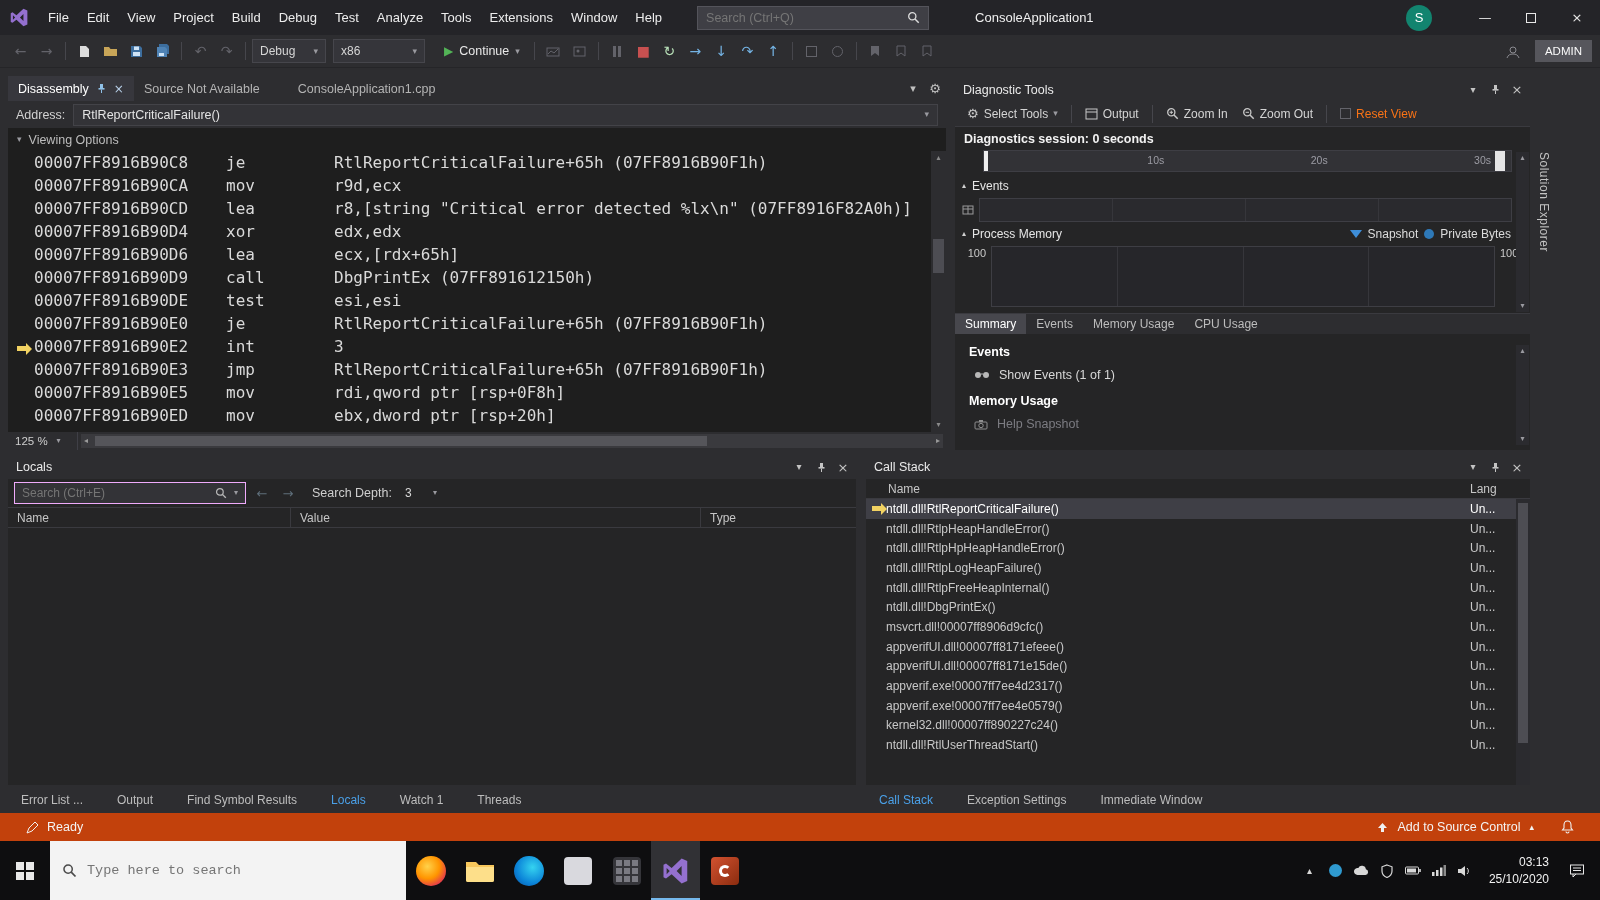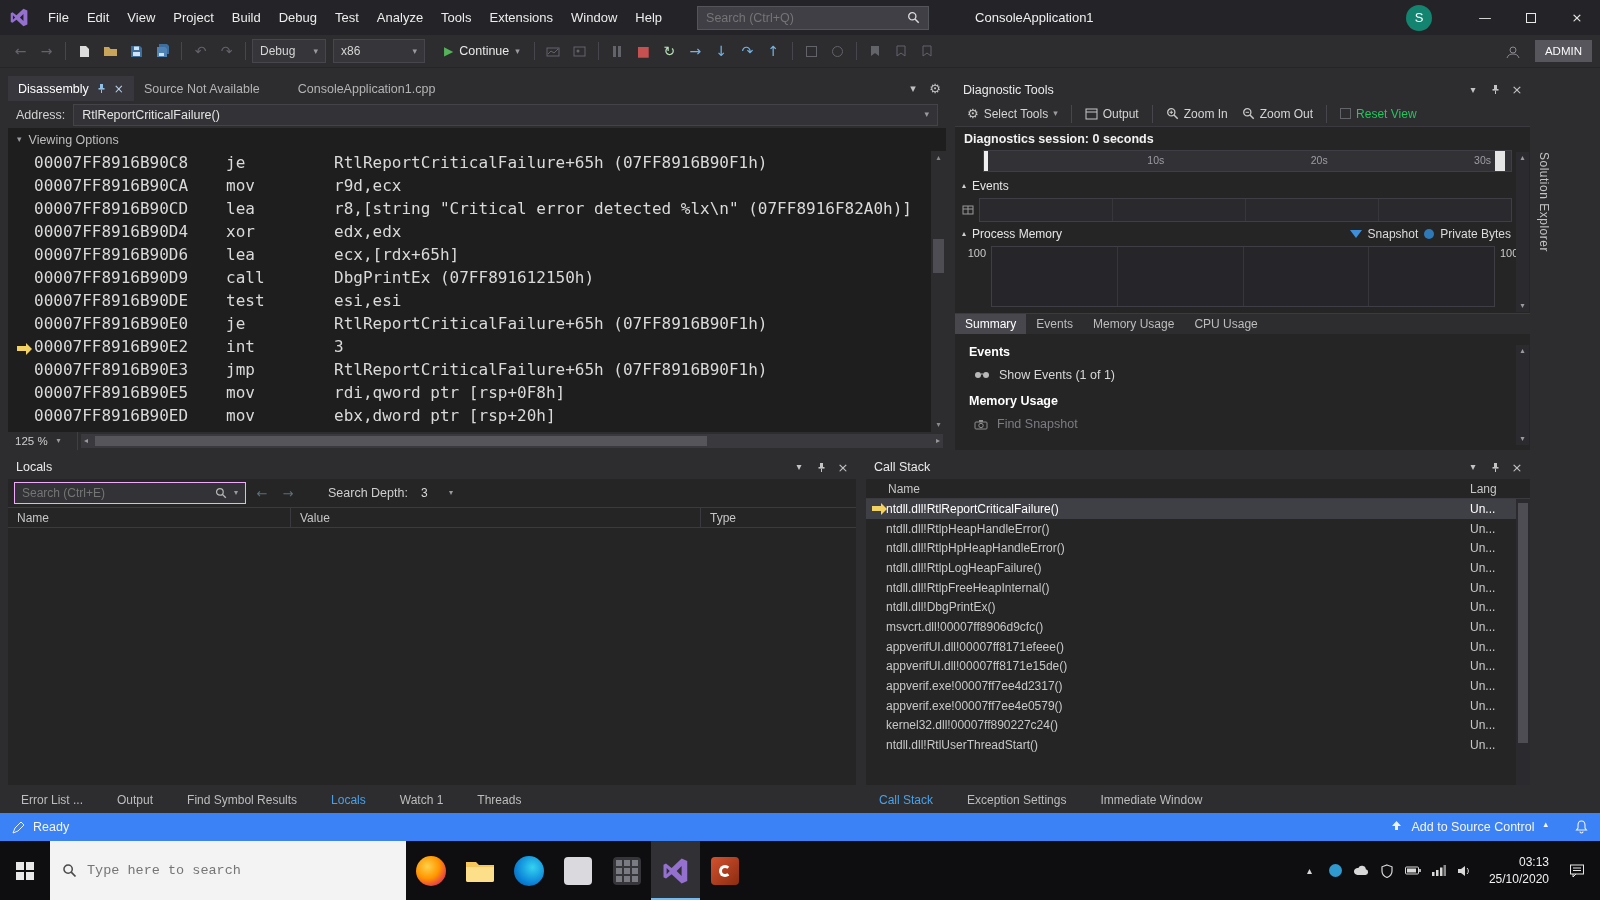--- a/index.html
+++ b/index.html
@@ -82,21 +82,21 @@
   .panel-head{height:24px;display:flex;align-items:center;padding:0 2px 0 8px;font-size:12.5px;color:#eaeaea;background:#2d2d30}
   .panel-head .ph-title{flex:1}
   .ph-ico{width:22px;height:100%;display:flex;align-items:center;justify-content:center;color:#c4c4c4;font-size:10px}
 
   
   .diag{position:absolute;left:955px;top:10px;width:575px;height:372px;background:#252526;display:flex;flex-direction:column}
   .diag-toolbar{height:26px;display:flex;align-items:center;gap:2px;padding:0 6px;font-size:12px;color:#d4d4d4;
     border-bottom:1px solid #3a3a3f;background:#2d2d30}
   .dtb-item{display:flex;align-items:center;gap:5px;padding:0 6px;height:22px}
   .dtb-item .glyph{font-size:9px;color:#9a9aa0}
-  .dtb-item.disabled{color:#22c55e}
+  .dtb-item.disabled{color:#f97316}
   .diag-session{height:24px;display:flex;align-items:center;padding:0 9px;font-size:12.5px;color:#f2f2f2;font-weight:700}
   .ruler{height:22px;margin:0 18px 0 28px;position:relative;background:#323236;border:1px solid #3e3e44;
     font-size:10.5px;color:#9c9ca4}
   .ruler .tick{position:absolute;top:3px}
   .marker0{position:absolute;left:0;top:0;bottom:0;width:4px;background:#efefef}
   .markerEnd{position:absolute;right:6px;top:0;bottom:0;width:10px;background:#e6e6e6}
   .sect-head{height:21px;display:flex;align-items:center;gap:6px;padding:0 7px;font-size:12px;color:#e6e6e6}
   .sect-head .tri{font-size:8px;color:#d0d0d0}
   .events-track{height:28px;display:flex;align-items:center;gap:5px;padding:0 18px 0 7px}
   .events-box{flex:1;height:24px;border:1px solid #3e3e44;background:#2a2a2e;display:flex}
@@ -119,21 +119,21 @@
   .sb{position:absolute;right:1px;width:13px;display:flex;flex-direction:column;align-items:center;
     justify-content:space-between;font-size:8px;color:#9a9aa0;background:#2b2b2f;padding:2px 0}
 
   
   .locals{position:absolute;left:8px;top:387px;width:848px;height:330px;background:#252526;display:flex;flex-direction:column}
   .locals-toolbar{height:28px;display:flex;align-items:center;gap:6px;padding:0 6px;background:#252526}
   .lsearch{width:232px;height:22px;background:#333337;border:1px solid #f0abfc;display:flex;align-items:center;padding:0 7px;gap:7px}
   .lsearch input{flex:1;background:transparent;border:0;outline:0;color:#c3c3c9;font-size:12px;font-family:inherit}
   .lsearch .glyph{font-size:8px;color:#9a9aa0}
   .nav-arrow{color:#5e6e7a;font-size:13px;width:20px;text-align:center}
-  .depth-label{font-size:12.5px;color:#cfcfcf;margin-left:24px}
+  .depth-label{font-size:12.5px;color:#cfcfcf;margin-left:8px}
   .depth-combo{width:46px;height:20px;display:flex;align-items:center;justify-content:space-between;
     padding:0 7px;font-size:12px;color:#d8d8d8}
   .depth-combo .glyph{font-size:8px;color:#9a9aa0}
   .grid-head{height:21px;display:flex;align-items:stretch;font-size:12px;color:#c6c6c6;
     border-top:1px solid #3a3a3f;border-bottom:1px solid #3a3a3f}
   .gh-cell{display:flex;align-items:center;padding-left:9px;border-right:1px solid #3a3a3f}
   .locals-body{flex:1;background:#252526}
 
   .bottom-tabs{position:absolute;display:flex;gap:20px;font-size:12px;color:#bdbdbd;align-items:center;height:20px}
   .btab{padding:2px 7px}
@@ -150,23 +150,23 @@
   .cs-row .gut{width:20px;flex:none;display:flex;justify-content:center;align-items:center}
   .cs-row .fname{flex:1;overflow:hidden}
   .cs-row .flang{width:46px;flex:none}
   .cs-row.selected{background:#3f3f46;color:#fff}
   .cs-scroll{position:absolute;right:0;top:0;bottom:0;width:14px;background:#2b2b2f}
 
   
   .side-strip{position:absolute;left:1537px;top:84px;writing-mode:vertical-rl;font-size:12px;color:#c4c4c4;letter-spacing:.5px}
 
   
-  .statusbar{position:absolute;top:813px;left:0;width:1600px;height:28px;background:#3b82f6;display:flex;
-    align-items:center;color:#f4f4f4;font-size:12.5px;padding:0 12px;gap:8px}
-  .sb-right{margin-left:auto;display:flex;align-items:flex-start;gap:9px}
+  .statusbar{position:absolute;top:813px;left:0;width:1600px;height:28px;background:#c2410c;display:flex;
+    align-items:center;color:#f4f4f4;font-size:12.5px;padding:0 26px;gap:8px}
+  .sb-right{margin-left:auto;display:flex;align-items:center;gap:9px}
   .sb-right .glyph{font-size:9px}
 
   
   .taskbar{position:absolute;top:841px;left:0;width:1600px;height:59px;background:#0e0e10;display:flex;align-items:stretch;color:#e8e8e8}
   .tb-start{width:50px;display:flex;align-items:center;justify-content:center}
   .winlogo{display:grid;grid-template-columns:8px 8px;grid-template-rows:8px 8px;gap:2px}
   .winlogo i{background:#e8e8e8;display:block}
   .tb-search{width:356px;background:#f3f3f3;display:flex;align-items:center;gap:10px;padding:0 12px;color:#5a5a5a}
   .tb-search input{flex:1;background:transparent;border:0;outline:0;font-size:13.5px;color:#5a5a5a;font-family:Liberation Mono, monospace}
   .tb-app{width:49px;display:flex;align-items:center;justify-content:center;position:relative}
@@ -578,21 +578,21 @@
           </svg>
         <span>Show Events (1 of 1)</span>
       </div>
       <div class="dc-head">Memory Usage</div>
       <div class="dc-row disabled">
         <svg width="14" height="11">
             <rect x="1" y="3" width="12" height="7" rx="1" fill="none" stroke="#8f8f8f"></rect>
             <circle cx="7" cy="6.5" r="2.2" fill="none" stroke="#8f8f8f"></circle>
             <rect x="5" y="1" width="4" height="2" fill="#8f8f8f"></rect>
           </svg>
-        <span>Find Snapshot</span>
+        <span>Help Snapshot</span>
       </div>
     </div>
     <div class="sb" style="top:74px;height:160px">
       <span class="glyph">▴</span>
       <span class="glyph">▾</span>
     </div>
     <div class="sb" style="top:267px;height:100px">
       <span class="glyph">▴</span>
       <span class="glyph">▾</span>
     </div>

